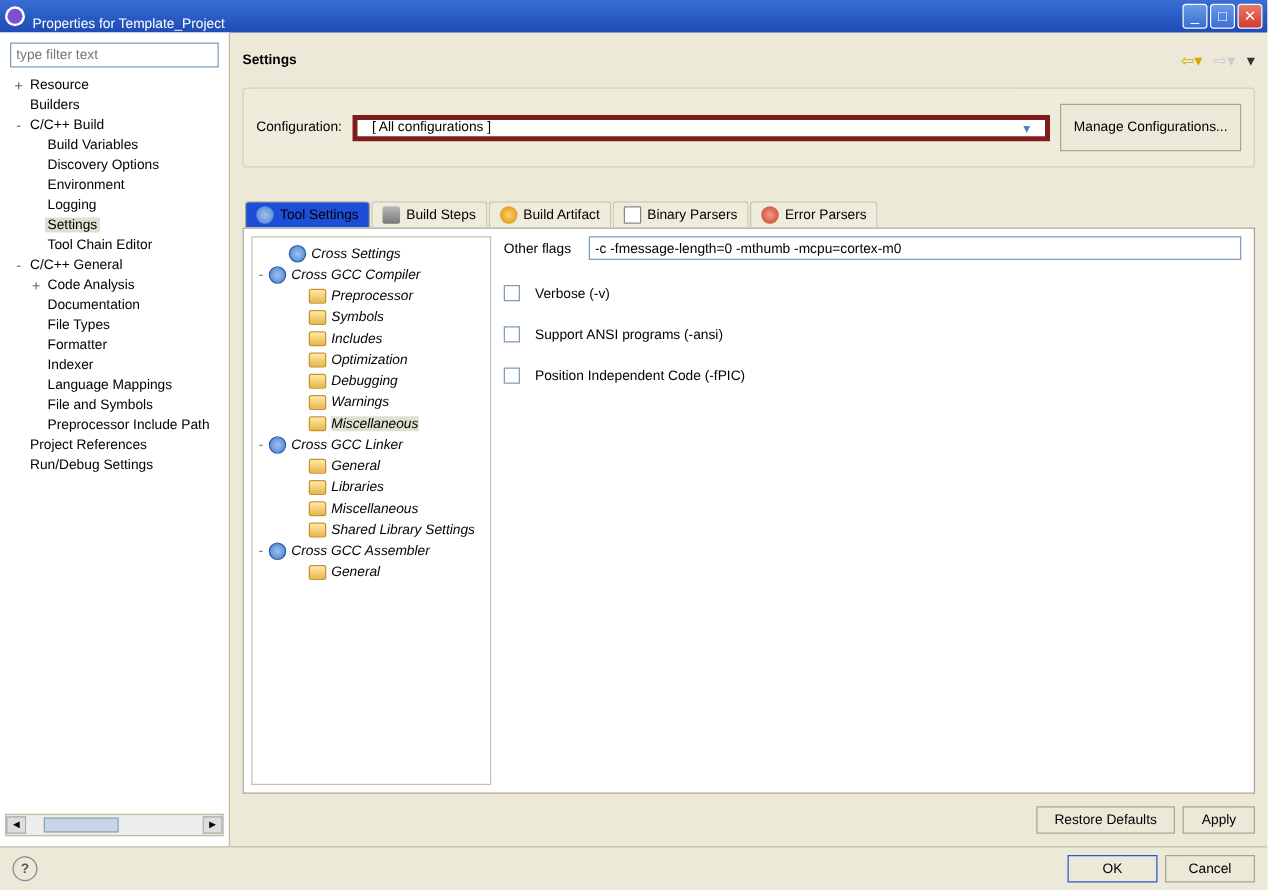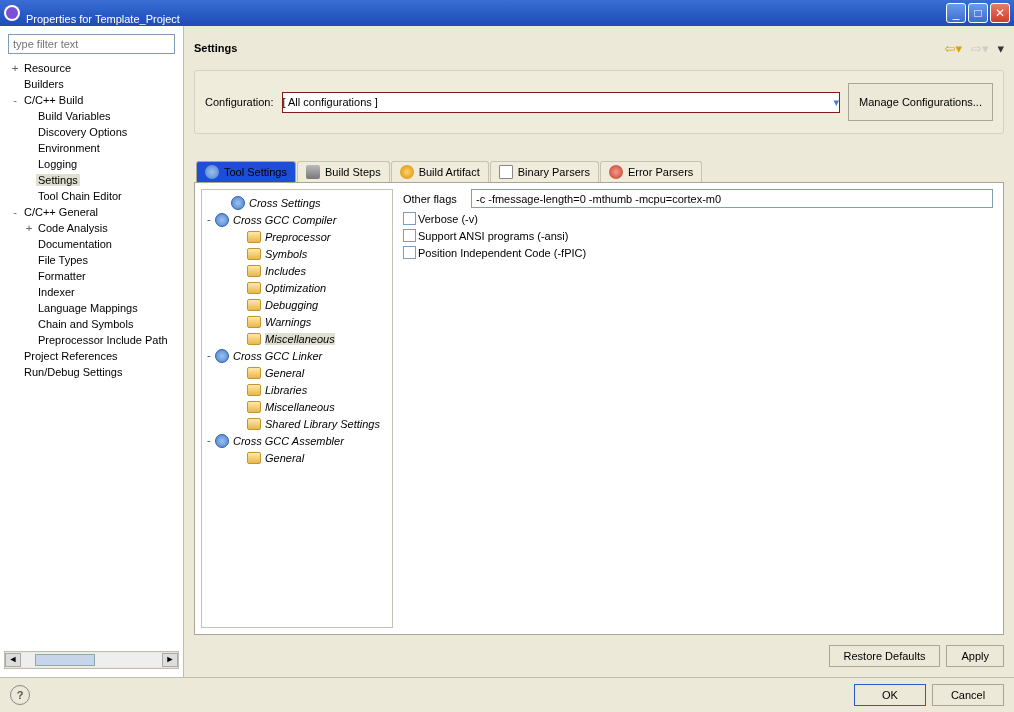--- a/index.html
+++ b/index.html
@@ -29,21 +29,21 @@
 .hscroll .track { flex:1; height:14px; position:relative; background:#eee; }
 .hscroll .thumb { position:absolute; left:14px; width:60px; height:12px; top:1px; background:#c8d4ea; border:1px solid #8aa; }
 
 .right-pane { flex: 1; display: flex; flex-direction: column; padding: 10px 10px 6px 10px; min-width: 0; }
 .header-row { display: flex; align-items: center; height: 24px; margin-bottom: 10px; }
 .header-title { font-weight: bold; flex: 1; color: #000; }
 .nav-icons span { margin-left: 6px; font-size: 13px; }
 
 .config-bar { background: #efecdc; border: 1px solid #d6d2c2; border-radius: 3px; padding: 12px 10px; display: flex; align-items: center; gap: 8px; margin-bottom: 27px; }
 .config-bar label { }
-.config-select { flex: 1; height: 21px; border: 1px solid #7f1d1d; background: #fff; padding: 0 0; display: flex; align-items: center; justify-content: space-between; }
+.config-select { flex: 1; height: 21px; border: 4px solid #7f1d1d; background: #fff; padding: 0 12px; display: flex; align-items: center; justify-content: space-between; }
 .config-btn { height: 38px; padding: 0 10px; border: 1px solid #a8a694; background: #ece9d8; cursor: pointer; }
 
 .tabs { display: flex; gap: 1px; padding-left: 2px; }
 .tab { background: #efecdc; border: 1px solid #c6c3b3; border-bottom: none; padding: 3px 8px; display: flex; align-items: center; gap: 5px; cursor: pointer; border-radius: 3px 3px 0 0; }
 .tab.active { background: #1d4ed8; border-color: #a8a694; }
 .tab-icon { width: 14px; height: 14px; border-radius: 50%; display: inline-block; }
 .ti-blue { background: radial-gradient(#9cc1f0,#4a7fcc); }
 .ti-wand { background: linear-gradient(#bbb,#777); border-radius:2px; }
 .ti-trophy { background: radial-gradient(#ffd36a,#d68a00); }
 .ti-doc { background: #fff; border:1px solid #888; border-radius:1px; }
@@ -58,21 +58,21 @@
 .ficon.blue { background:radial-gradient(#9cc1f0,#4a7fcc); border-radius:50%; height:14px; border:1px solid #2a5fac; }
 .tlabel { }
 .tlabel.sel { background: #e0e0d0; }
 .ti1{padding-left:16px;} .ti2{padding-left:32px;}
 
 .settings-form { flex:1; display:flex; flex-direction:column; gap:4px; padding:0 4px; }
 .form-row { display:flex; align-items:center; gap:6px; }
 .form-row label { width:62px; }
 .form-input { flex:1; height:19px; border:1px solid #7f9db9; padding:0 4px; font-size:11px; }
 .chk { width:13px; height:13px; border:1px solid #7f9db9; display:inline-block; }
-.chk-row { display:flex; align-items:center; gap:2px; }
+.chk-row { display:flex; align-items:center; gap:12px;margin-top:16px; }
 
 .footer-row { display:flex; justify-content:flex-end; gap:6px; padding:10px 0 4px 0; }
 .btn { height:22px; padding:0 14px; border:1px solid #a8a694; background:#ece9d8; cursor:pointer; color:#000; }
 .btn.primary { border:1px solid #2a5cc6; }
 
 .bottom-bar { border-top:1px solid #c0bdb0; padding:6px 10px; display:flex; justify-content:space-between; align-items:center; }
 .help-btn { width:20px; height:20px; border:1px solid #888; border-radius:50%; display:flex; align-items:center; justify-content:center; color:#555; font-weight:bold; cursor:pointer; }
 .ok-cancel { display:flex; gap:6px; }
 </style>
 </head>
@@ -151,21 +151,21 @@
         <div class="node ind1">
           <span class="expander"></span>
           <span class="node-label">Indexer</span>
         </div>
         <div class="node ind1">
           <span class="expander"></span>
           <span class="node-label">Language Mappings</span>
         </div>
         <div class="node ind1">
           <span class="expander"></span>
-          <span class="node-label">Chain and Symbols</span>
+          <span class="node-label">File and Symbols</span>
         </div>
         <div class="node ind1">
           <span class="expander"></span>
           <span class="node-label">Preprocessor Include Path</span>
         </div>
         <div class="node ind0">
           <span class="expander"></span>
           <span class="node-label">Project References</span>
         </div>
         <div class="node ind0">

